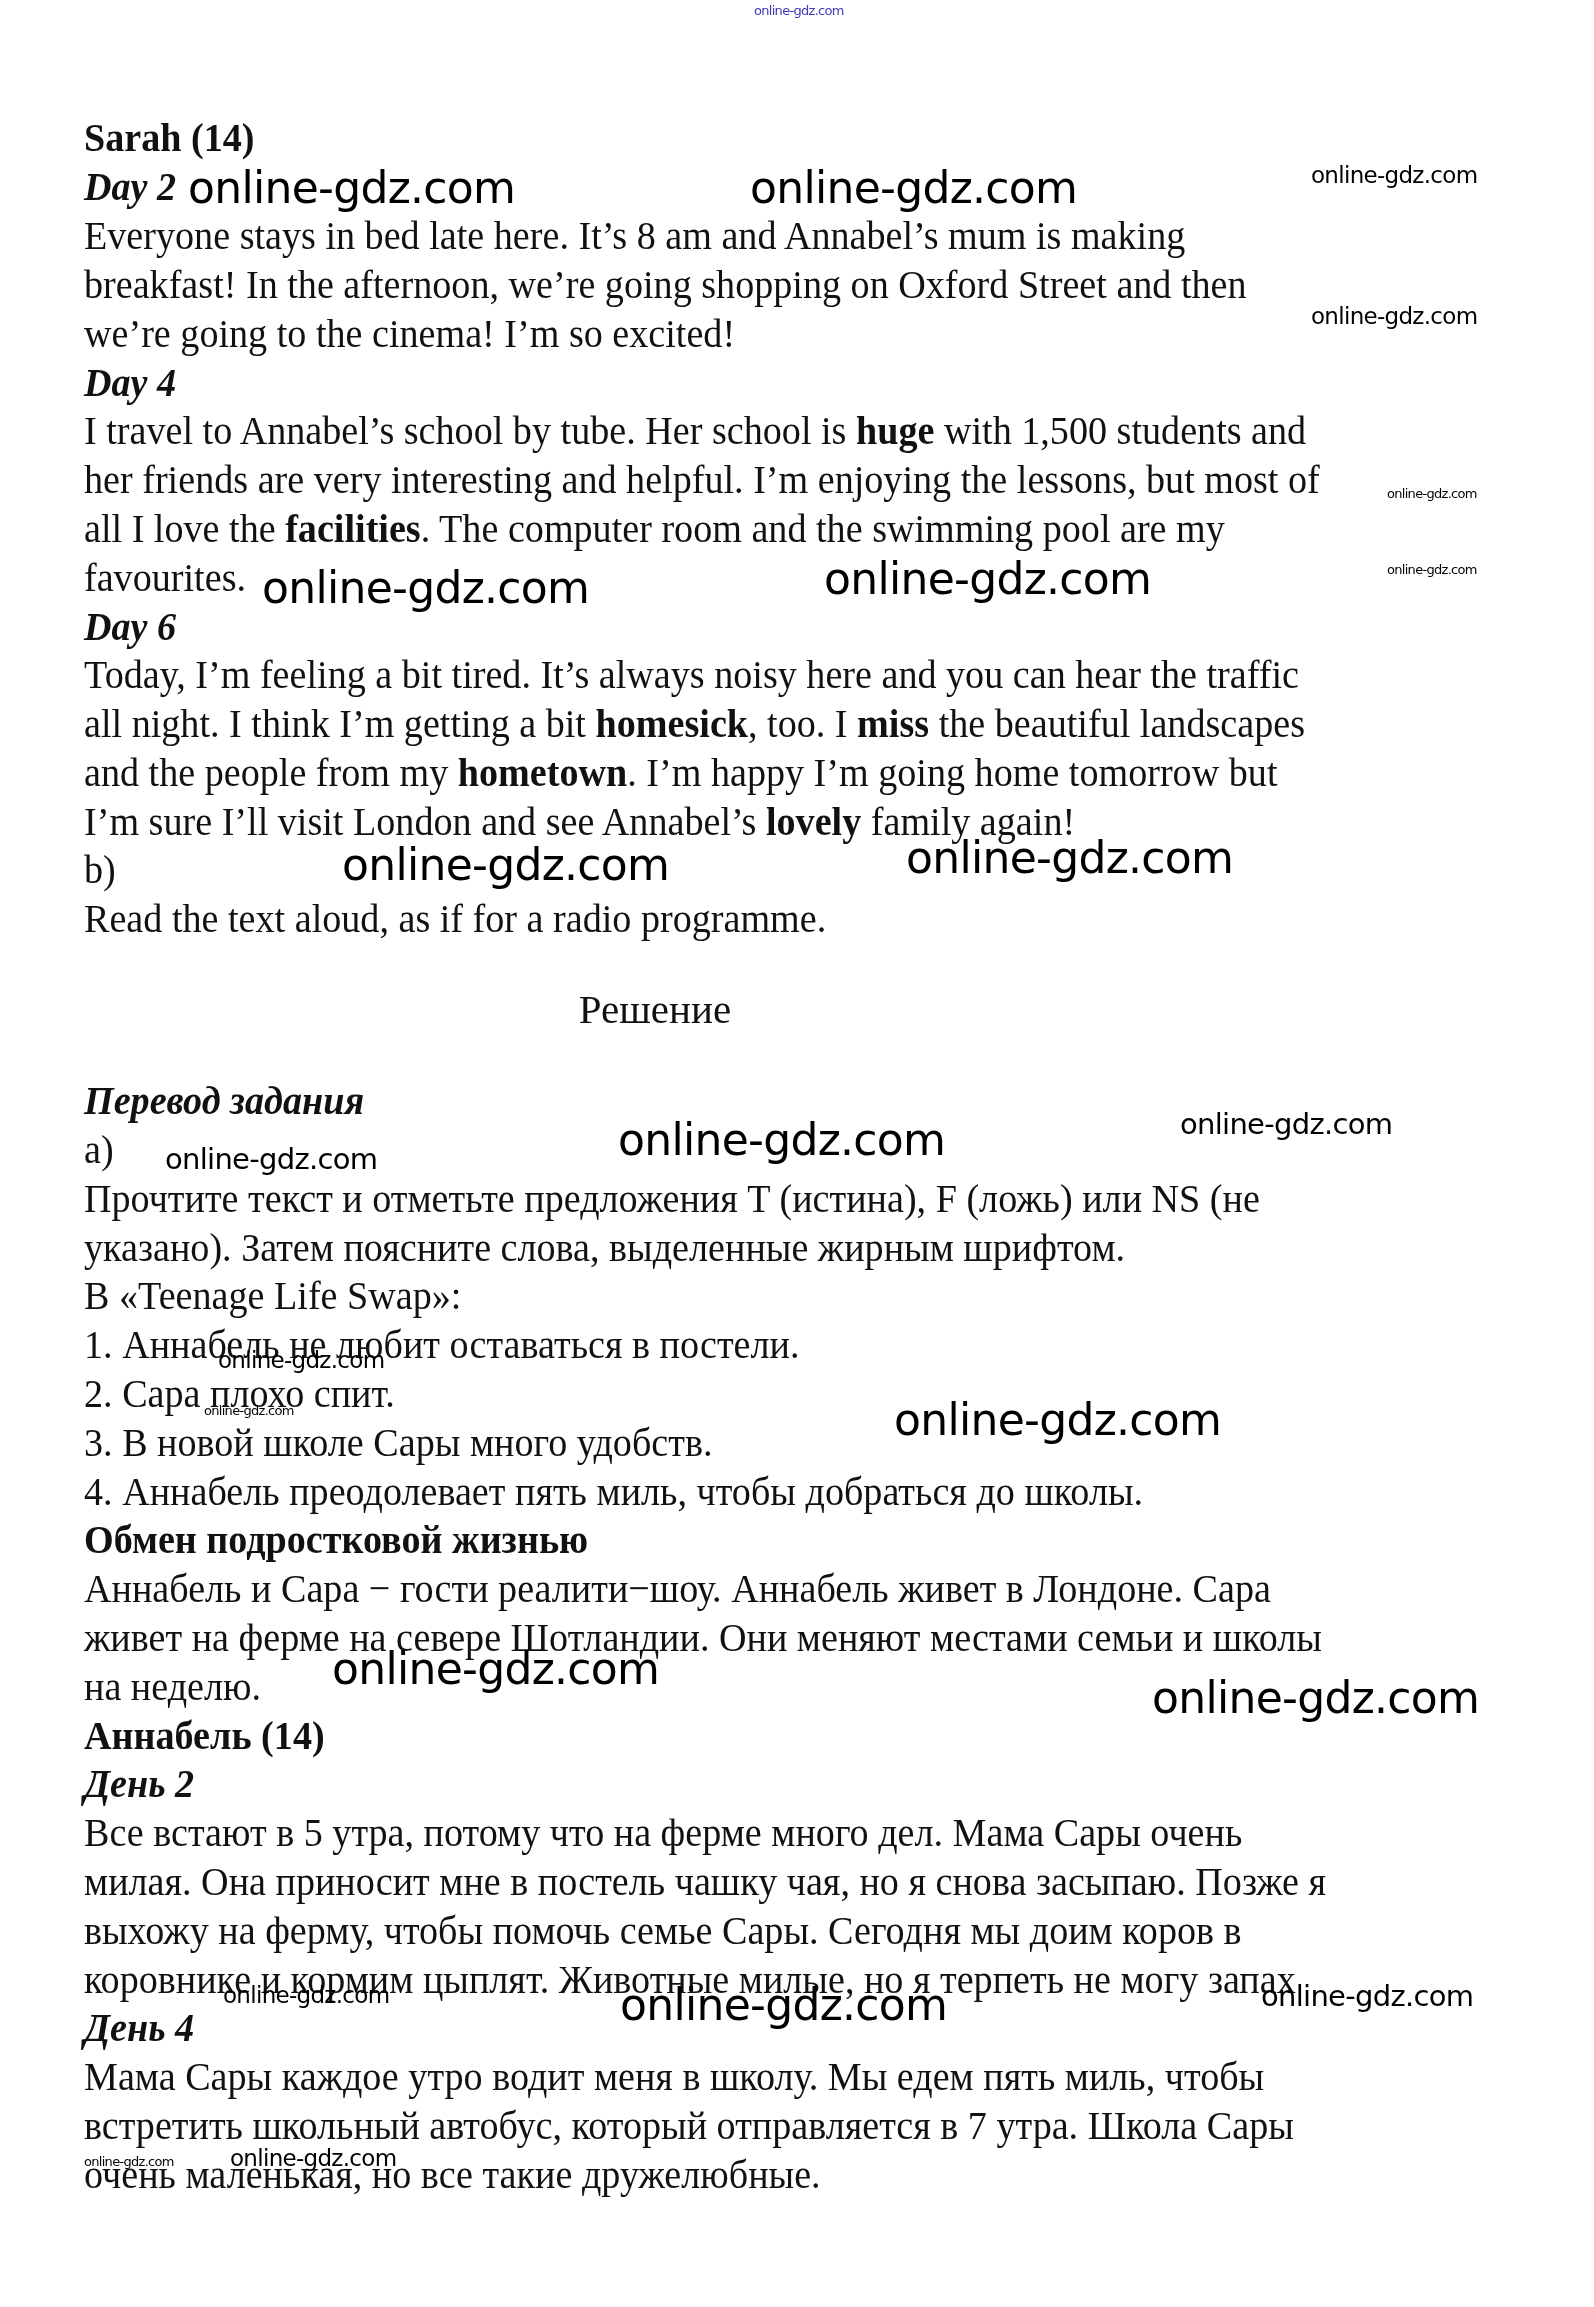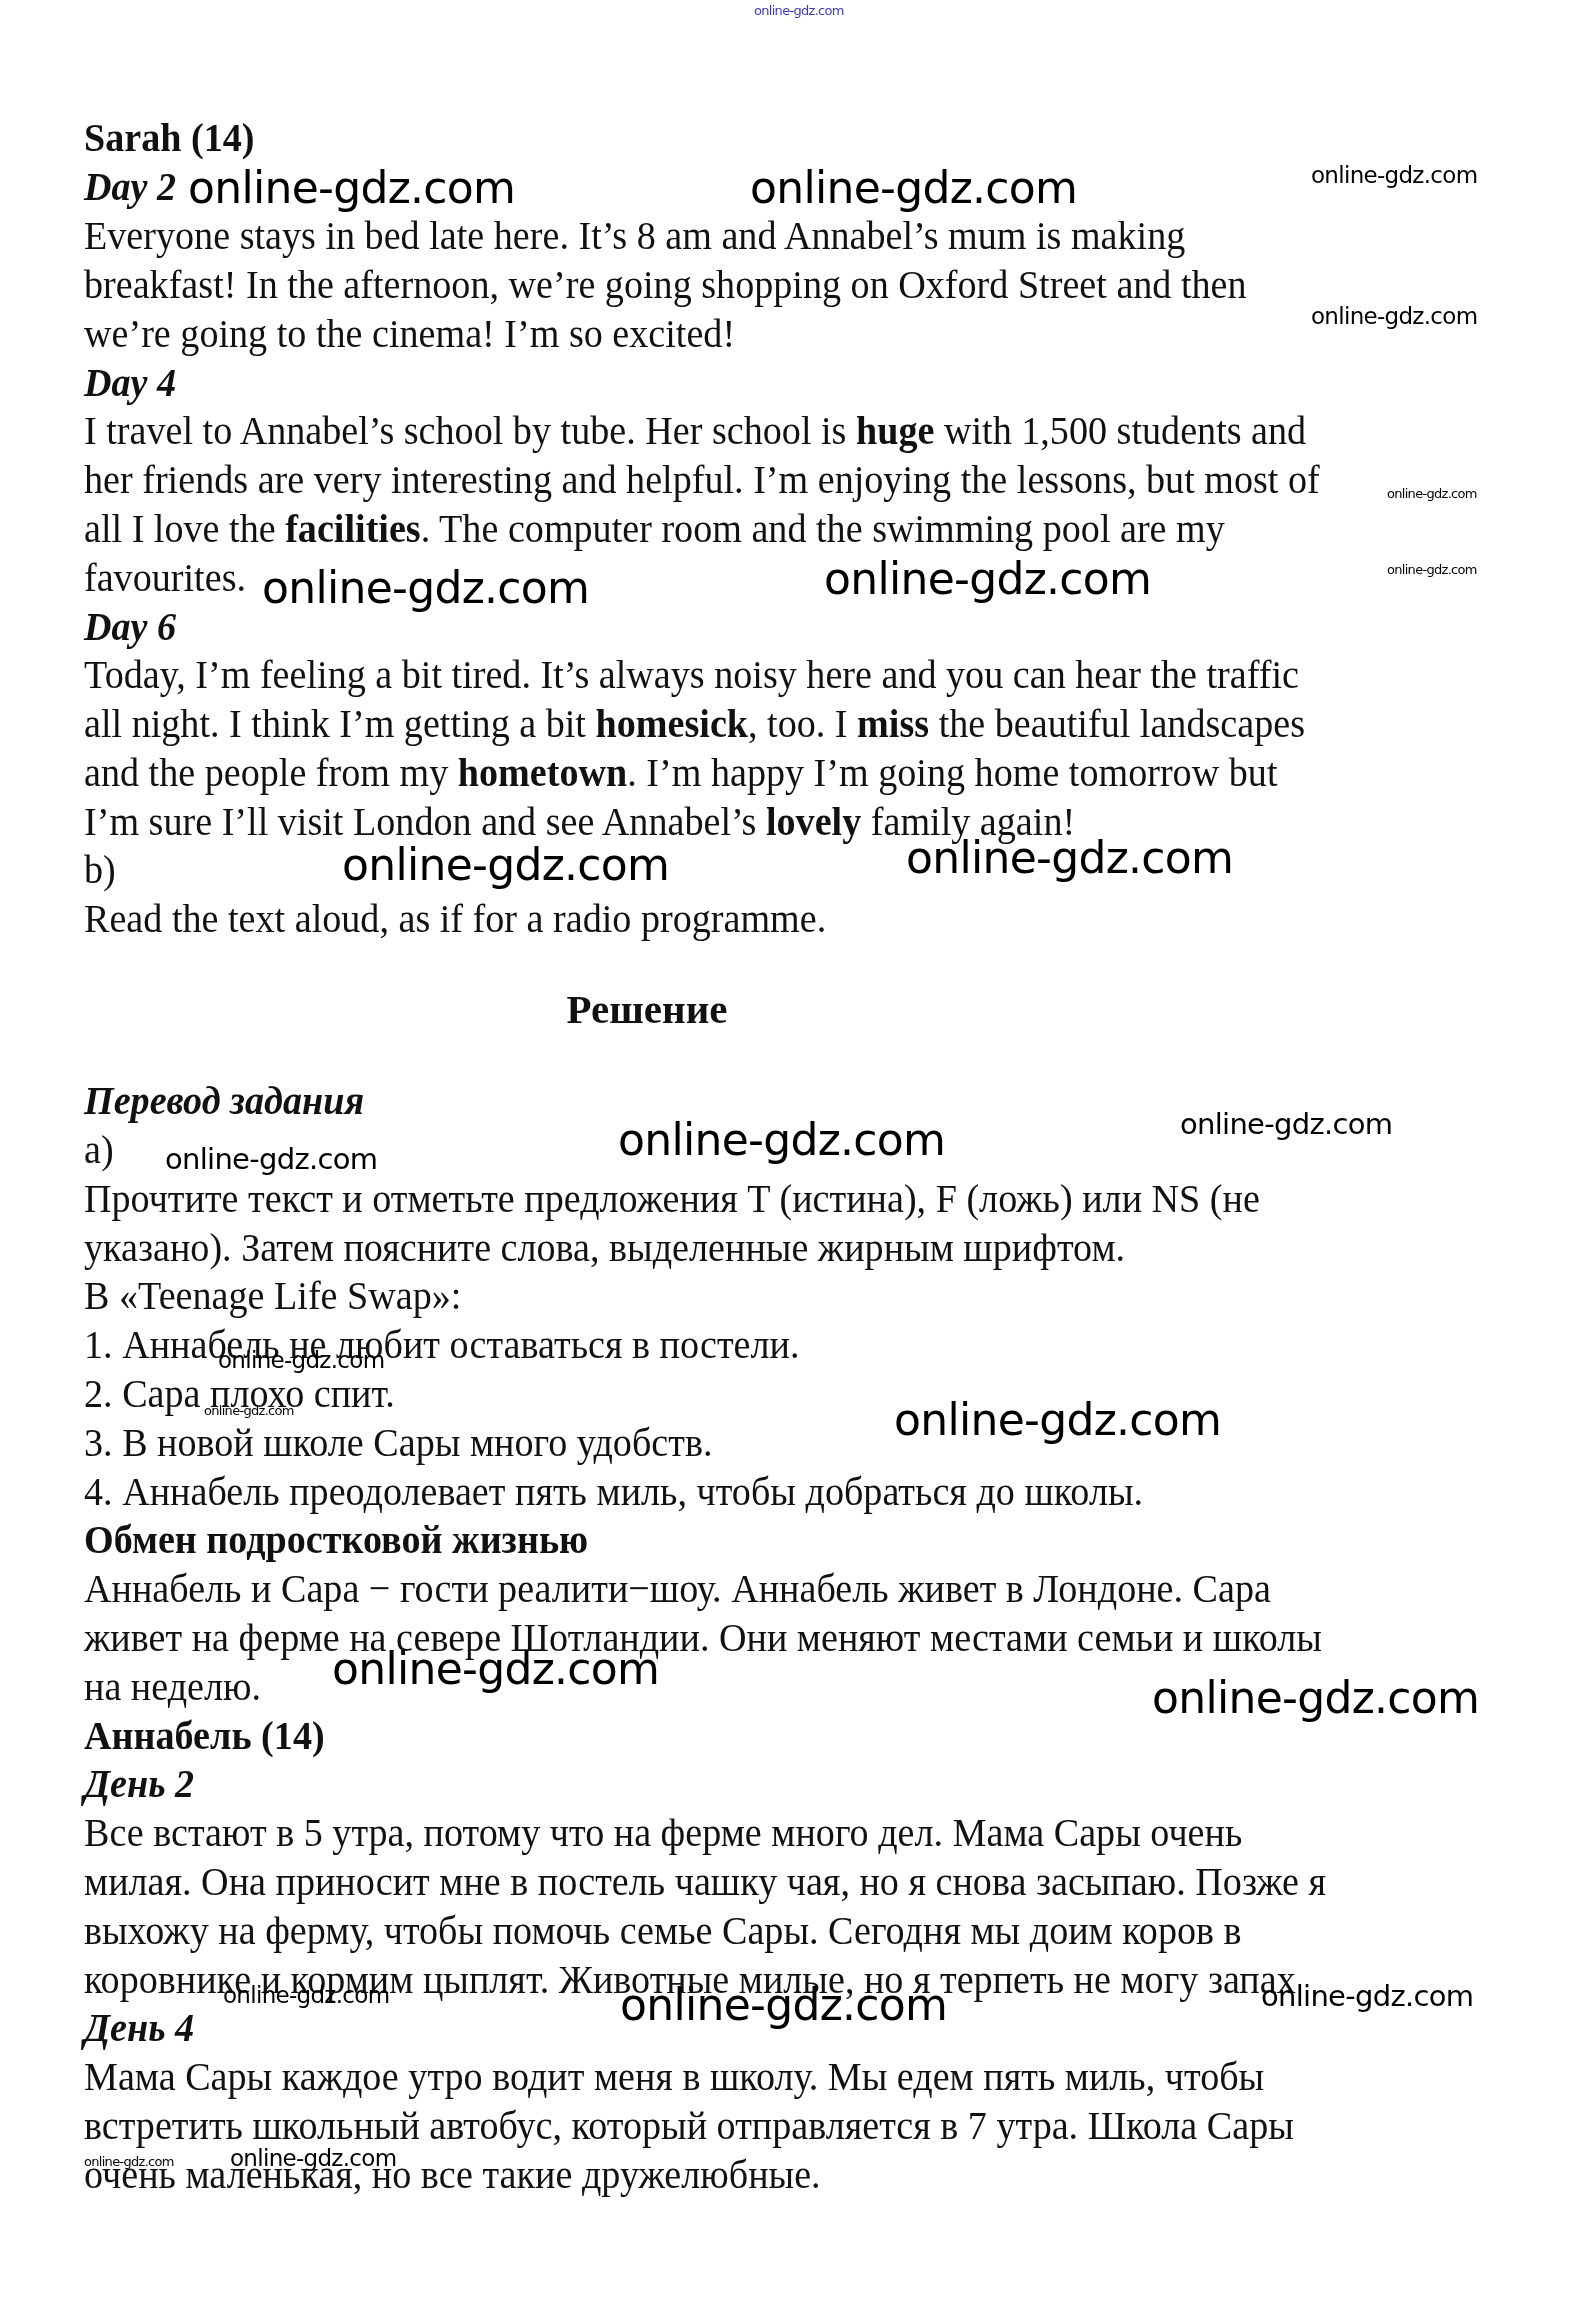--- a/index.html
+++ b/index.html
@@ -6,21 +6,21 @@
   body { width: 1594px; height: 2307px; position: relative; overflow: hidden; }
   .page { position: absolute; left: 0; top: 0; width: 1594px; height: 2307px; background: #fff; }
   .line {
     position: absolute; left: 84px;
     font-family: "Liberation Serif", "DejaVu Serif", serif;
     font-size: 41px; line-height: 48px; color: #111; white-space: nowrap;
     transform-origin: left top;
   }
   .bold { font-weight: bold; }
   .bi { font-weight: bold; font-style: italic; }
-  .center { left: 0; width: 1294px; text-align: center; font-weight: bold; }
+  .center { left: 8px; width: 1294px; text-align: center; }
   b { font-weight: bold; }
   .wm {
     position: absolute; font-family: "DejaVu Sans", "Liberation Sans", sans-serif;
     color: #000; white-space: nowrap; letter-spacing: -0.7px;
   }
   .wm-lg { font-size: 44px; }
   .wm-md { font-size: 29px; }
   .wm-sm { font-size: 23px; }
   .wm-xs { font-size: 13px; }
   .wm-top { font-size: 13px; color: #3b3bb8; left: 754px; top: 2.9px; }

